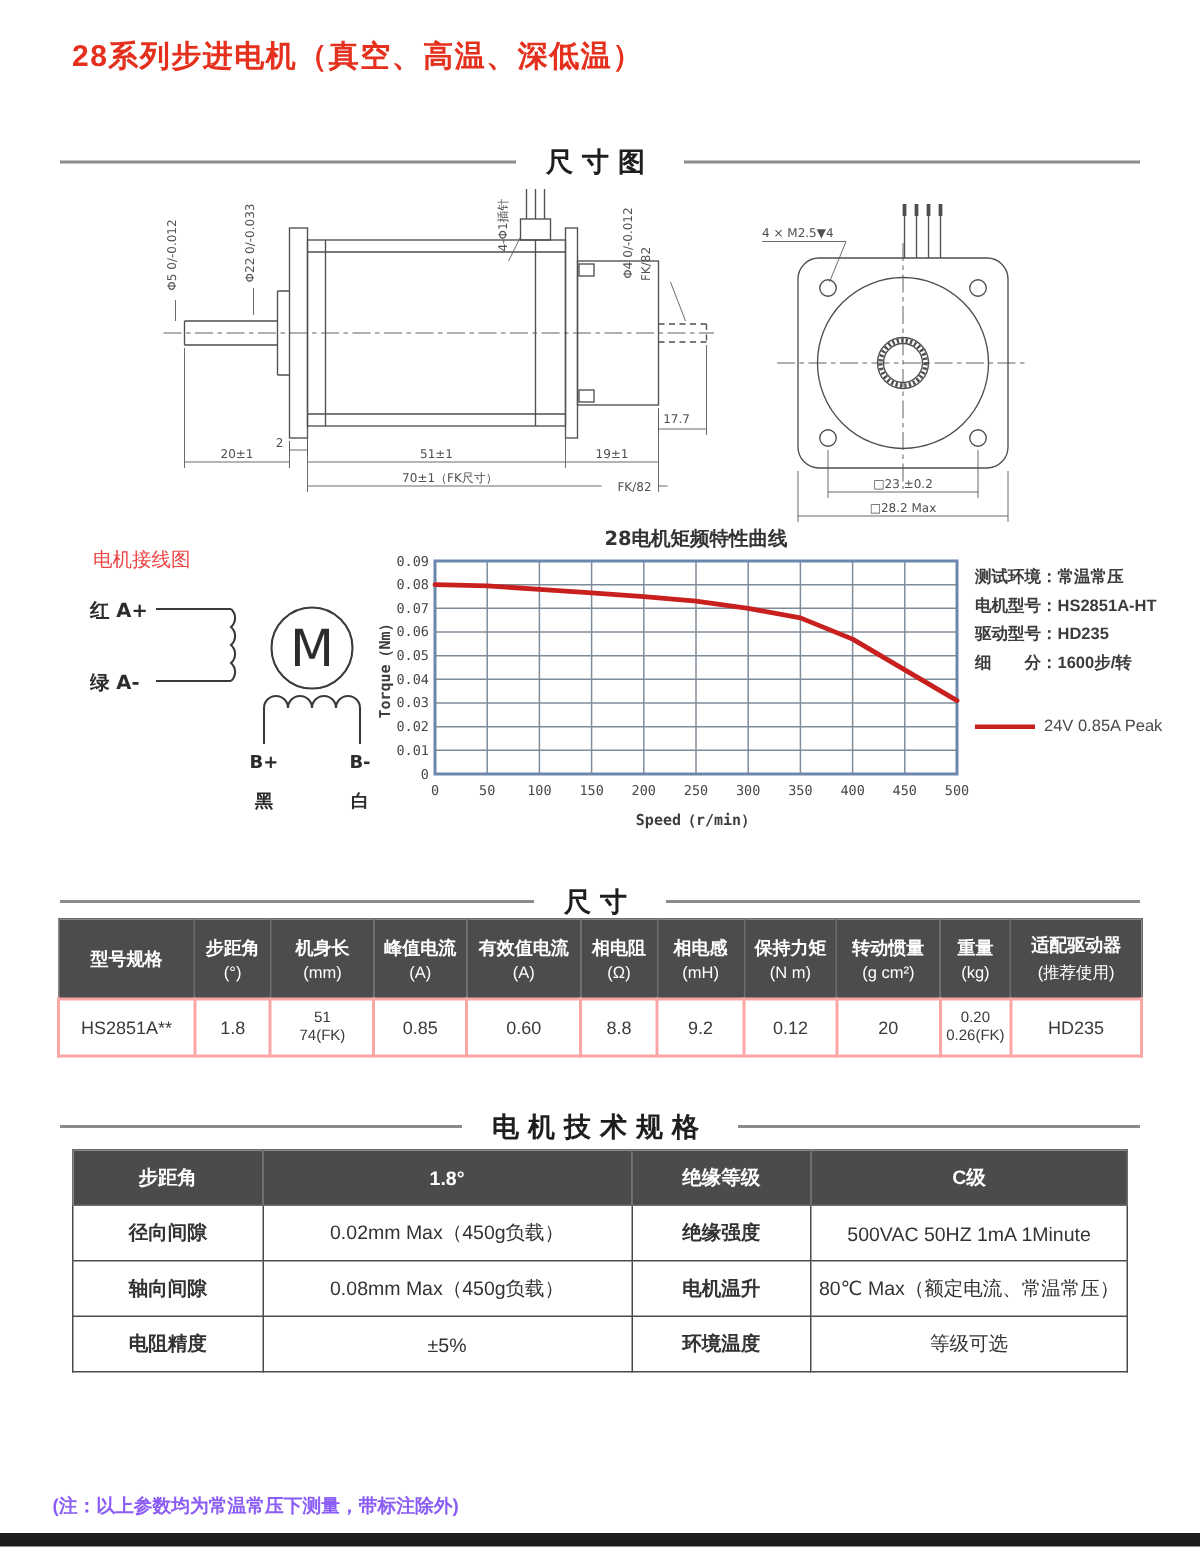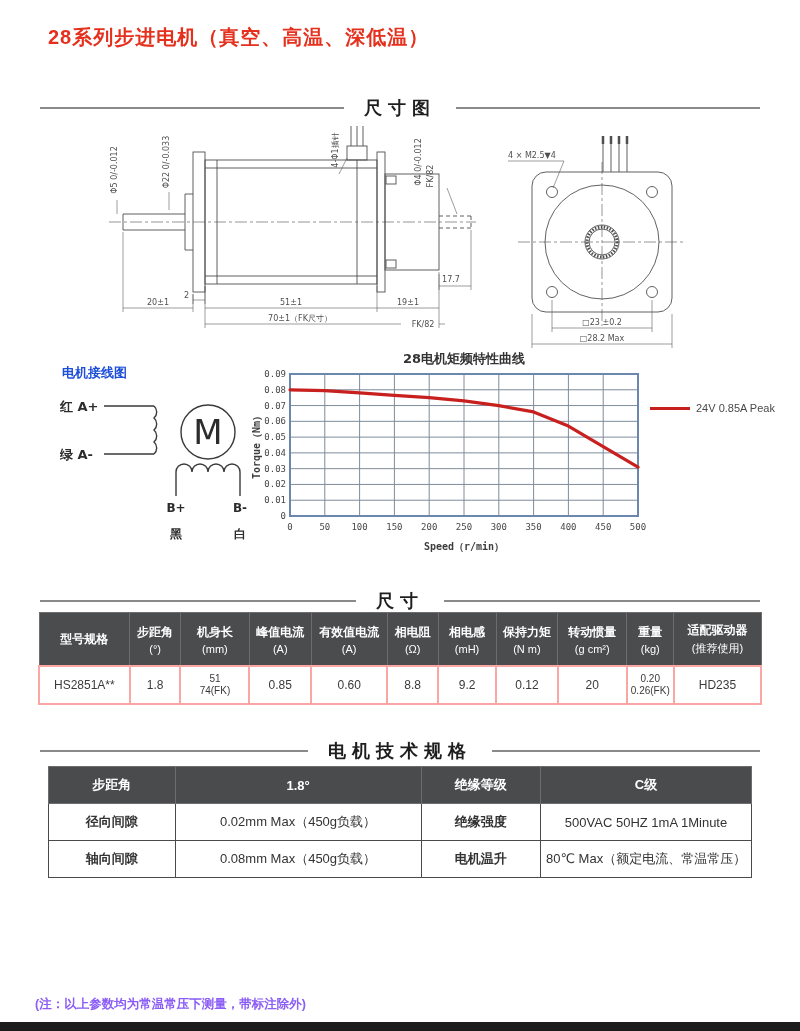--- a/index.html
+++ b/index.html
@@ -11,21 +11,21 @@
   
   .section-heading{left:40px;right:40px;display:flex;align-items:center;gap:20px;margin-top:16px;}
   .rule{flex:1;height:2px;background:#8a8a8a;}
   .heading-text{font-size:18px;font-weight:bold;color:#1e1e1e;letter-spacing:6px;white-space:nowrap;}
   #heading-dim{top:80px;} #heading-size{top:573px;} #heading-tech{top:723px;}
   
   svg text{font-family:"DejaVu Sans","Liberation Sans",sans-serif;}
   .dim{font-size:8px;fill:#4f4f4f;}
   .wire-label{font-size:13px;font-weight:bold;fill:#2c2c2c;}
   .wire-small{font-size:12px;font-weight:bold;fill:#2c2c2c;}
-  #wiring-title{left:62px;top:364px;font-size:13px;font-weight:bold;color:#1d4ed8;}
+  #wiring-title{left:62px;top:364px;font-size:13px;font-weight:normal;color:#ef4444;}
   
   .chart-title{font-size:13px;font-weight:bold;fill:#333;}
   .tick{font-family:"DejaVu Sans Mono","Liberation Mono",monospace;font-size:9px;fill:#474747;}
   .axis-label{font-family:"DejaVu Sans Mono","Liberation Mono",monospace;font-size:10px;fill:#3d3d3d;font-weight:bold;}
   
   #chart-info{left:650px;top:376px;width:150px;}
   .info-line{font-size:11px;font-weight:bold;color:#3c3c3c;line-height:19px;white-space:nowrap;}
   #legend-row{display:flex;align-items:center;margin-top:26px;}
   #legend-line{width:40px;height:3px;background:#c8201e;margin-right:6px;}
   #legend-label{font-size:11px;color:#4a4a4a;white-space:nowrap;}
@@ -183,20 +183,26 @@
     <line x1="388" y1="24" x2="388" y2="166" stroke="#7e8c9a" stroke-width="1"></line>
     <text x="388" y="180" text-anchor="middle" class="tick">500</text>
     <rect x="40" y="24" width="348" height="142" fill="none" stroke="#6b88ac" stroke-width="2"></rect>
     <path d="M40.0,39.8 L74.8,40.6 L109.6,42.9 L144.4,45.3 L179.2,47.7 L214.0,50.8 L248.8,55.6 L283.6,61.9 L318.4,76.1 L353.2,96.6 L388.0,117.1" fill="none" stroke="#c8201e" stroke-width="3.2" stroke-linejoin="round" stroke-linecap="round"></path>
     <text x="214" y="13" text-anchor="middle" class="chart-title">28电机矩频特性曲线</text>
     <text x="214" y="200" text-anchor="middle" class="axis-label">Speed（r/min）</text>
     <text x="10" y="95" transform="rotate(-90 10 95)" text-anchor="middle" class="axis-label">Torque（Nm）</text>
   </svg>
 
 <div class="abs" id="chart-info">
+  <div id="info-lines">
+      <div class="info-line">测试环境：常温常压</div>
+      <div class="info-line">电机型号：HS2851A-HT</div>
+      <div class="info-line">驱动型号：HD235</div>
+      <div class="info-line">细　　分：1600步/转</div>
+    </div>
   <div id="legend-row">
     <span id="legend-line"></span>
     <span id="legend-label">24V 0.85A Peak</span>
   </div>
 </div>
 
 <div class="abs section-heading" id="heading-size">
   <span class="rule"></span>
   <span class="heading-text">尺寸</span>
   <span class="rule"></span>
@@ -311,17 +317,23 @@
         <td class="val">0.02mm Max（450g负载）</td>
         <td class="lab">绝缘强度</td>
         <td class="val">500VAC 50HZ 1mA 1Minute</td>
       </tr>
       <tr>
         <td class="lab">轴向间隙</td>
         <td class="val">0.08mm Max（450g负载）</td>
         <td class="lab">电机温升</td>
         <td class="val">80℃ Max（额定电流、常温常压）</td>
       </tr>
+      <tr>
+        <td class="lab">电阻精度</td>
+        <td class="val">±5%</td>
+        <td class="lab">环境温度</td>
+        <td class="val">等级可选</td>
+      </tr>
     </tbody>
 </table>
 
 <div class="abs" id="note">(注：以上参数均为常温常压下测量，带标注除外)</div>
 <div class="abs" id="footer-bar"></div>
 
 </body></html>

